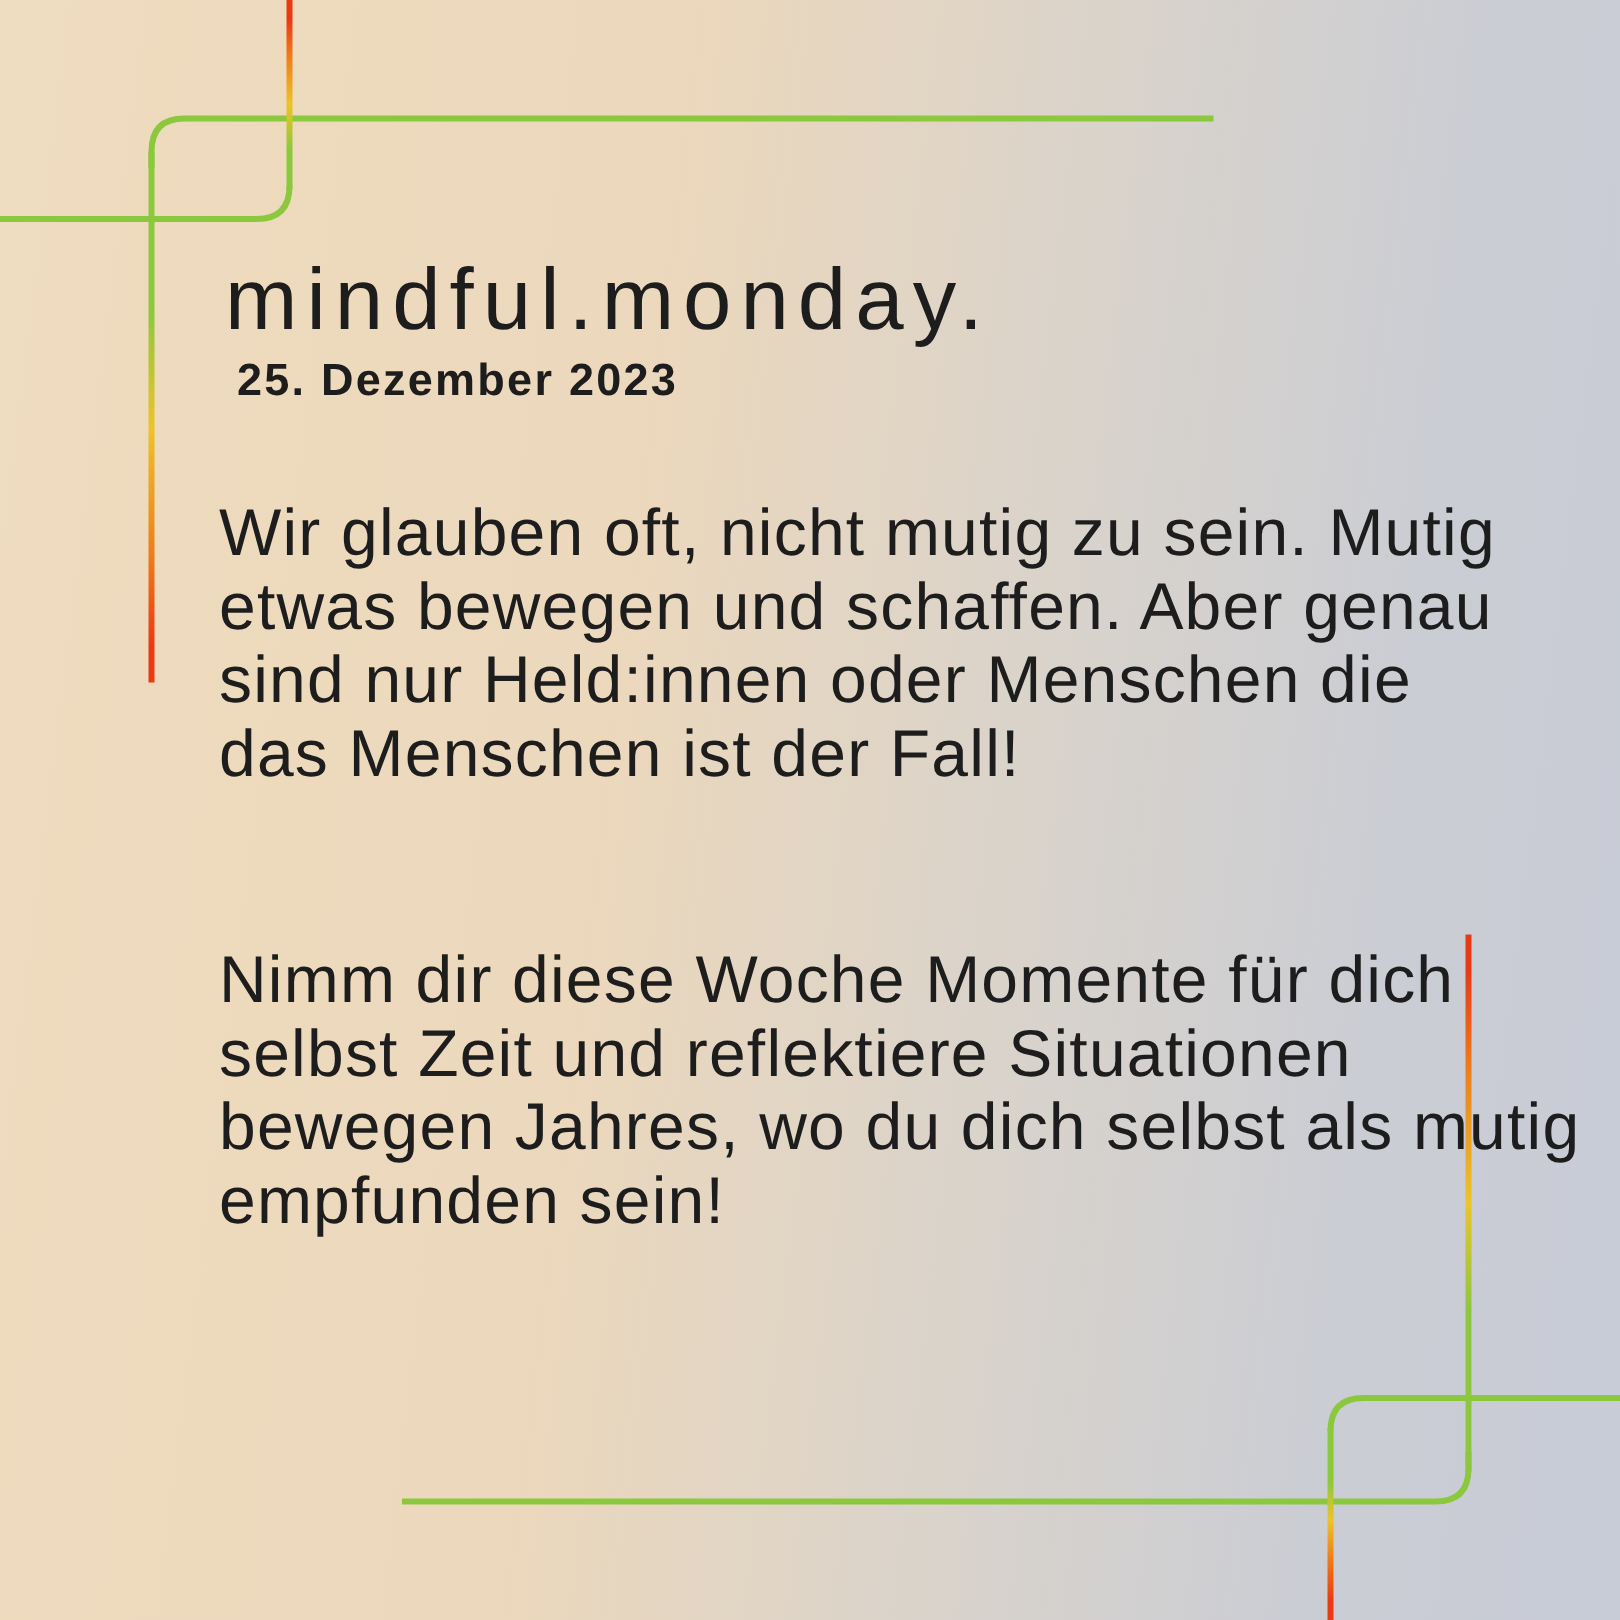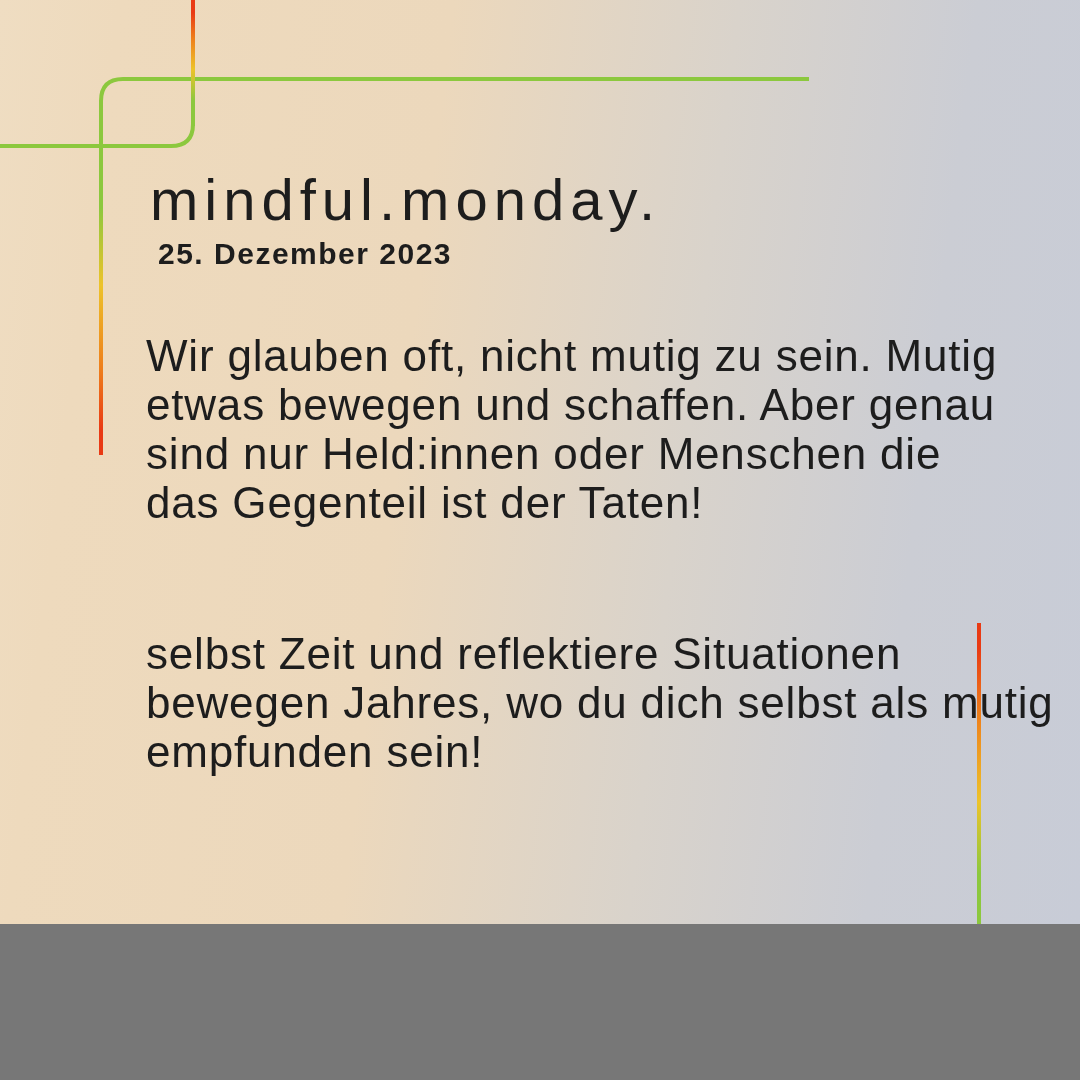--- a/index.html
+++ b/index.html
@@ -11,21 +11,21 @@
     --line-red:#e93a14;
     --text:#1d1d1d;
   }
   html,body{margin:0;padding:0;}
   body{
     font-family:"Liberation Sans","DejaVu Sans",sans-serif;
     background:#777;
   }
   .canvas{
     position:relative;
-    width:1080px;height:924px;
+    width:1080px;height:1080px;
     overflow:hidden;
     background:linear-gradient(97deg,
       #efddc2 0%,
       var(--bg-left) 10%,
       #ecd8bc 38%,
       #d9d3cb 62%,
       #cbcdd4 82%,
       var(--bg-right) 100%);
   }
   .deco{
@@ -116,23 +116,24 @@
     </g>
   </svg>
 
   <h1 class="title">mindful.monday.</h1>
   <div class="date">25. Dezember 2023</div>
 
   <div class="para p1">
     <div class="line">Wir glauben oft, nicht mutig zu sein. Mutig</div>
     <div class="line">etwas bewegen und schaffen. Aber genau</div>
     <div class="line">sind nur Held:innen oder Menschen die</div>
-    <div class="line">das Gegenteil ist der Taten!</div>
+    <div class="line">das Menschen ist der Fall!</div>
   </div>
 
   <div class="para p2">
+    <div class="line">Nimm dir diese Woche Momente für dich</div>
     <div class="line">selbst Zeit und reflektiere Situationen</div>
     <div class="line">bewegen Jahres, wo du dich selbst als mutig</div>
     <div class="line">empfunden sein!</div>
   </div>
 
 
 </div>
 
 </body></html>

